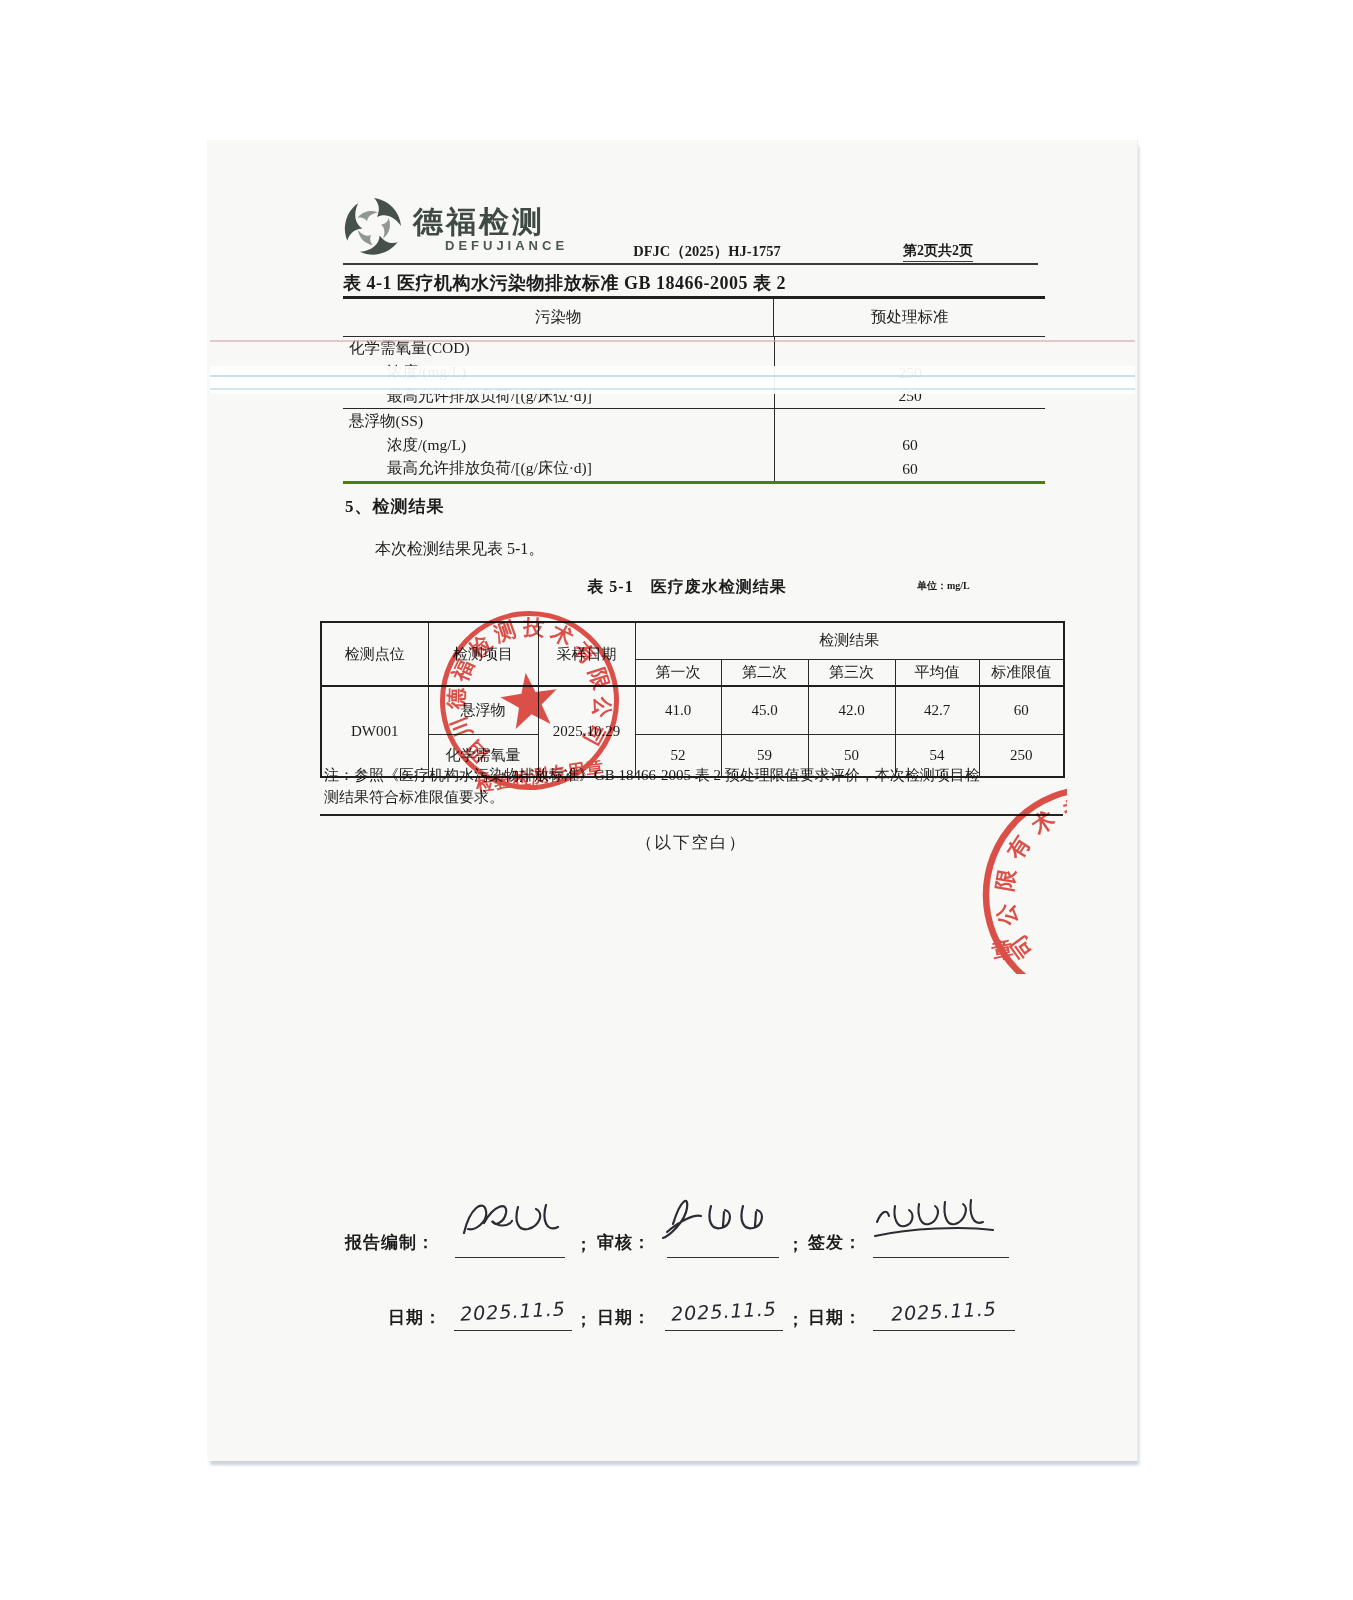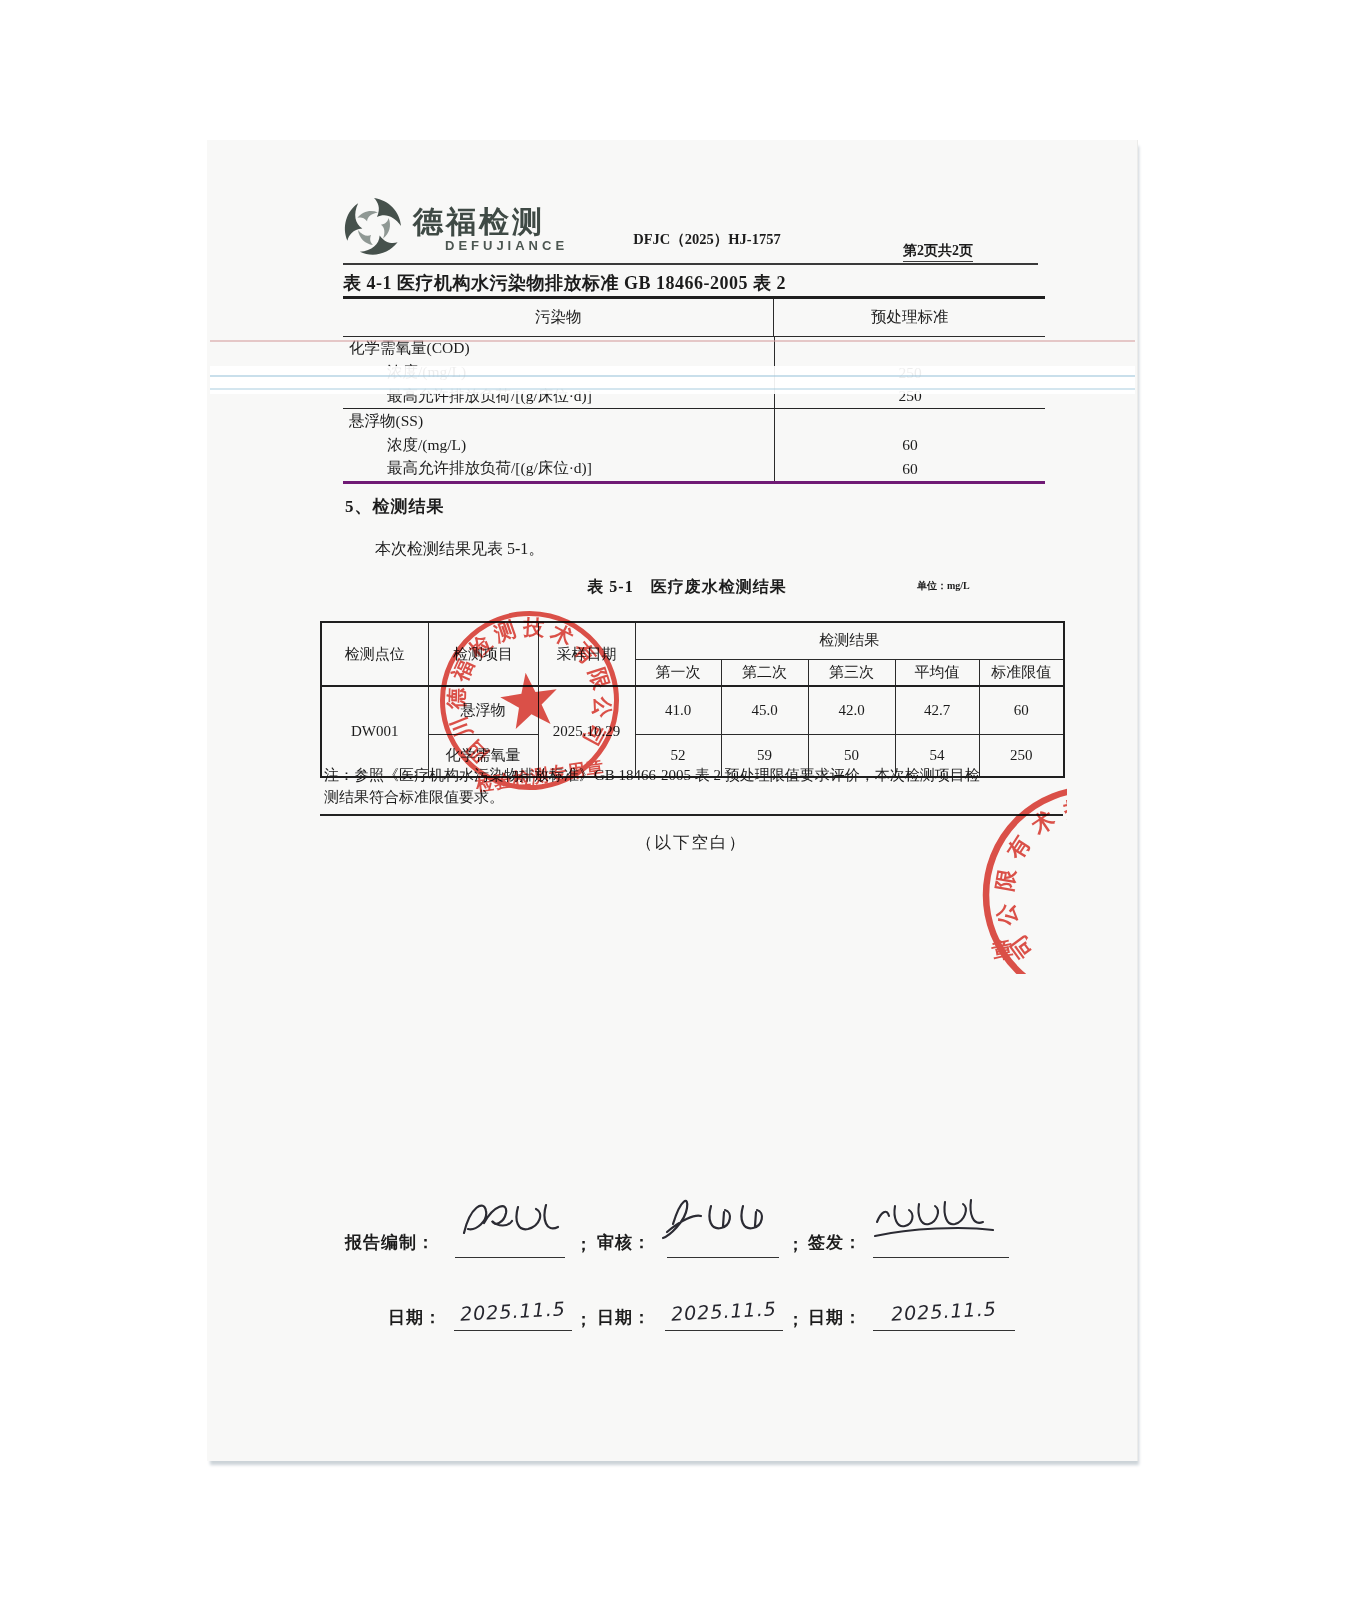--- a/index.html
+++ b/index.html
@@ -11,21 +11,21 @@
 
   
   .logo-cn{font-weight:bold;font-size:30px;letter-spacing:3px;color:#3f4a45;font-family:"Liberation Sans","DejaVu Sans",sans-serif;}
   .logo-en{font-weight:bold;font-size:13px;letter-spacing:4px;color:#4c5651;font-family:"Liberation Sans","DejaVu Sans",sans-serif;padding-left:30px;}
   .docnum{font-size:14.5px;font-weight:600;text-align:center;}
   .pageinfo{font-size:14px;font-weight:600;border-bottom:1.5px solid #3c3c3c;padding-bottom:1px;}
   .hrule{background:#3a3a3a;height:2px;}
   .doctitle{font-size:18px;font-weight:bold;text-align:left;letter-spacing:0.5px;}
 
   
-  .t4{border-top:3px solid #1f1f1f;border-bottom:3px solid #701a75;}
+  .t4{border-top:3px solid #1f1f1f;border-bottom:3px solid #4d7c0f;}
   .t4head{display:flex;height:37px;border-bottom:1.6px solid #2b2b2b;font-size:15.5px;}
   .t4head .c1{width:431px;display:flex;align-items:center;justify-content:center;}
   .t4head .c2{width:271px;display:flex;align-items:center;justify-content:center;border-left:1.4px solid #2b2b2b;}
   .t4row{display:flex;height:23.8px;font-size:15.5px;}
   .t4row .lab{width:431px;display:flex;align-items:center;padding-left:6px;box-sizing:border-box;}
   .t4row.indent .lab{padding-left:44px;}
   .t4row .val{width:271px;display:flex;align-items:center;justify-content:center;border-left:1.4px solid #2b2b2b;box-sizing:border-box;}
   .t4row.group{border-top:1.8px solid #262626;}
 
   
@@ -72,21 +72,21 @@
       </g>
       <g fill="#6d7873" opacity="0.75">
         <path d="M32,14 C40,15 46,21 47,29 C43,24 38,22 34,24 C36,19 34,16 32,14 Z" transform="rotate(60 32 32)"></path>
         <path d="M32,14 C40,15 46,21 47,29 C43,24 38,22 34,24 C36,19 34,16 32,14 Z" transform="rotate(180 32 32)"></path>
         <path d="M32,14 C40,15 46,21 47,29 C43,24 38,22 34,24 C36,19 34,16 32,14 Z" transform="rotate(300 32 32)"></path>
       </g>
     </svg>
     <div class="abs logo-cn" style="left:206px;top:62px;">德福检测</div>
     <div class="abs logo-en" style="left:208px;top:98px;">DEFUJIANCE</div>
 
-    <div class="abs docnum" style="left:330px;top:90px;width:340px;">DFJC（2025）HJ-1757</div>
+    <div class="abs docnum" style="left:330px;top:102px;width:340px;">DFJC（2025）HJ-1757</div>
     <div class="abs pageinfo" style="left:696px;top:102px;">第2页共2页</div>
     <div class="abs hrule" style="left:136px;top:123px;width:695px;"></div>
 
     <div class="abs doctitle" style="left:136px;top:131px;width:702px;">表 4-1  医疗机构水污染物排放标准 GB 18466-2005  表 2</div>
 
     <div class="abs t4" style="left:136px;top:156px;width:702px;">
       <div class="t4head">
         <div class="c1">污染物</div>
         <div class="c2">预处理标准</div>
       </div>

